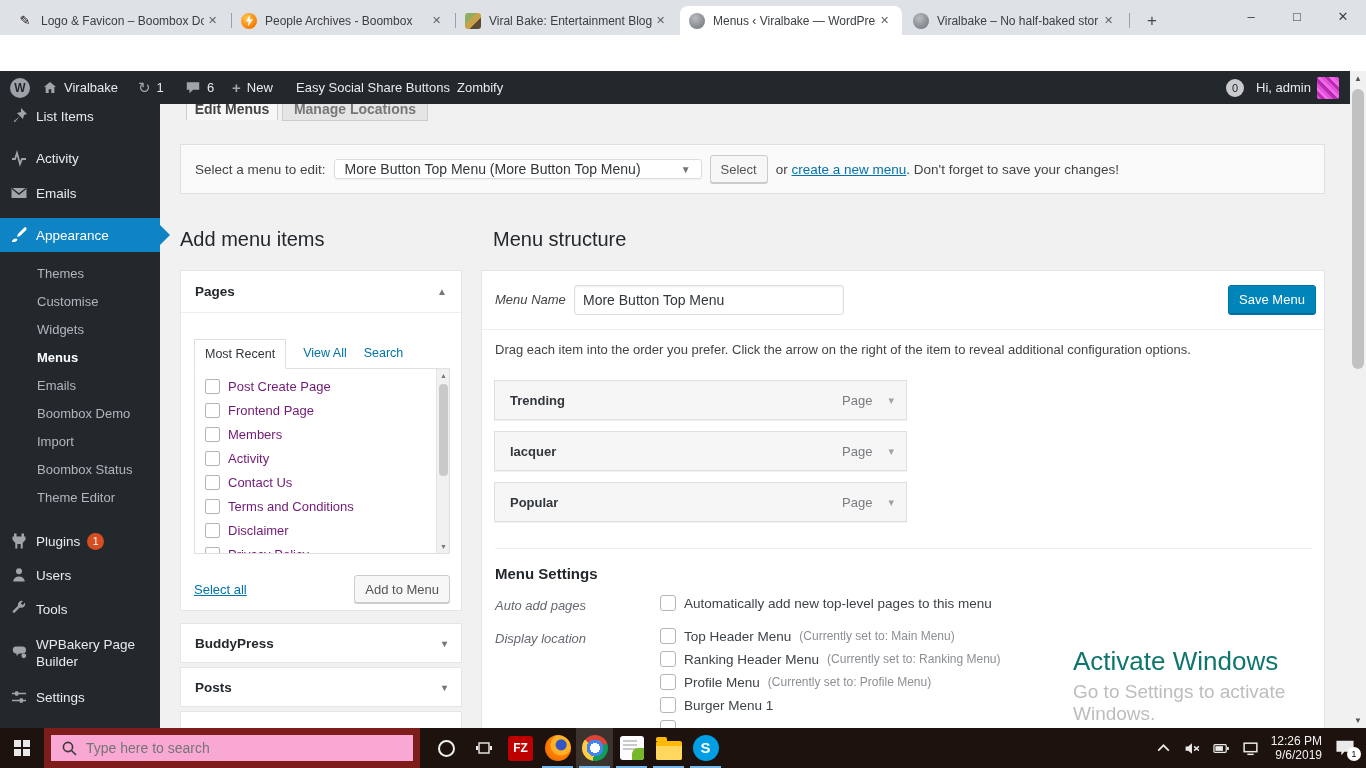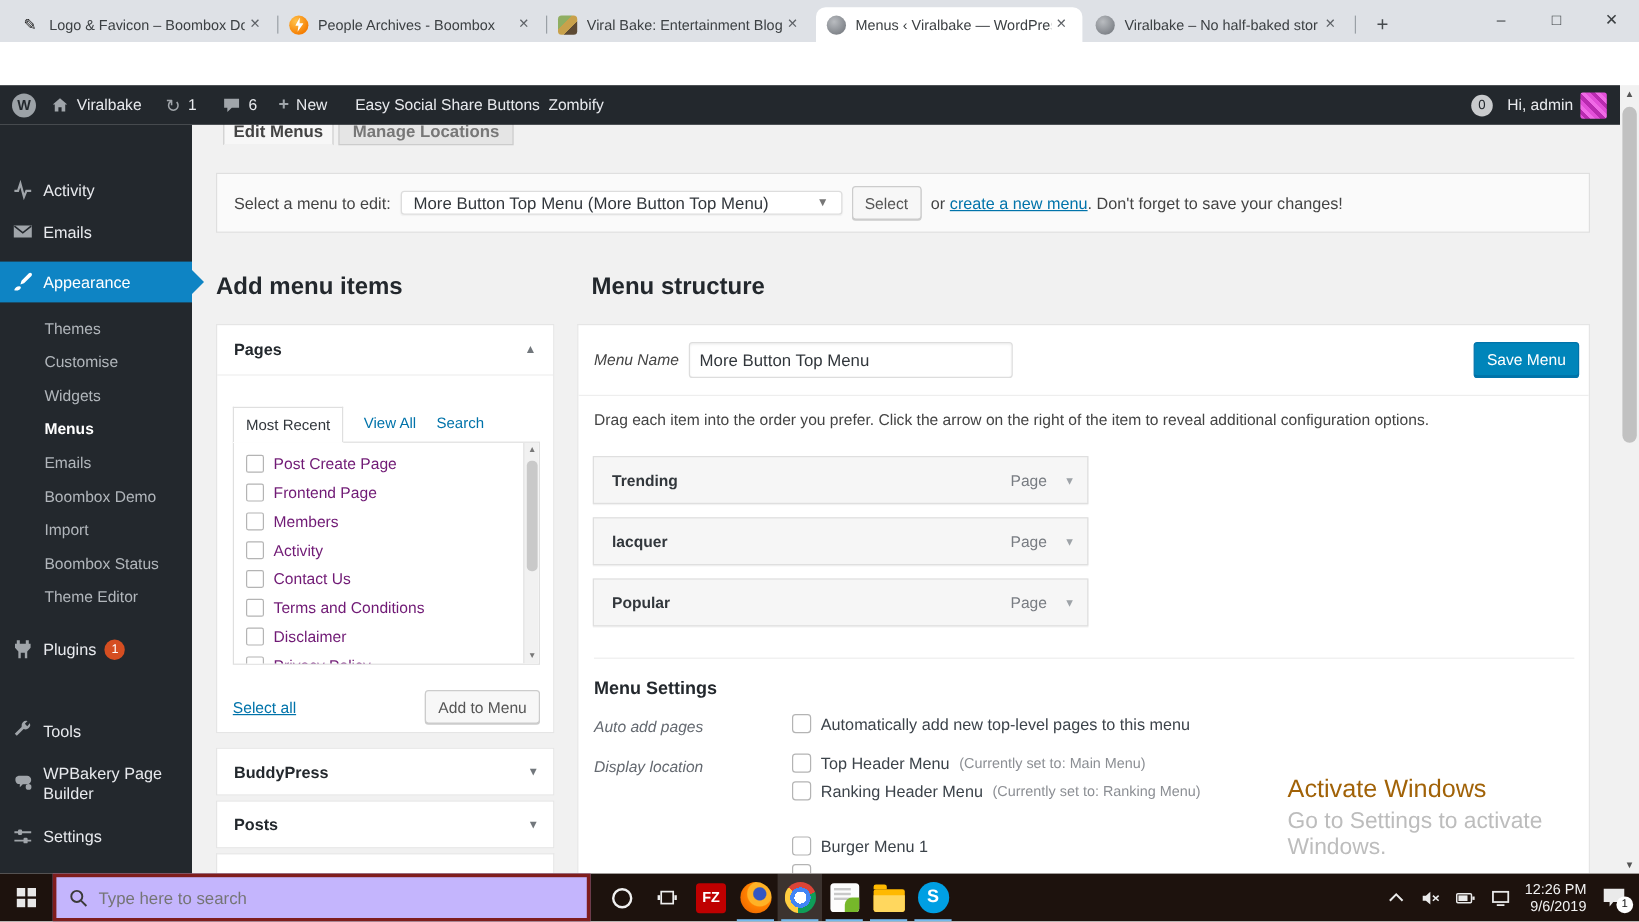--- a/index.html
+++ b/index.html
@@ -76,21 +76,21 @@
 .ntab{position:absolute;top:17px;height:33px;border:1px solid #ccc;font-size:14px;font-weight:bold;padding-top:12px;text-align:center}
 .ntab.on{background:#f7f7f7;border-bottom-color:#f1f1f1;color:#444}
 .ntab.off{background:#e5e5e5;color:#777}
 .managebox{position:absolute;left:20px;top:73px;width:1145px;height:50px;background:#fafafa;border:1px solid #dfdfdf;display:flex;align-items:center;padding-left:14px;gap:8px}
 .managebox .lbl{color:#444;font-size:13.5px}
 .fsel{width:368px;height:20px;background:#fff;border:1px solid #ddd;border-radius:3px;display:flex;align-items:center;padding:0 10px;font-size:14px;color:#32373c;box-shadow:0 1px 1px rgba(0,0,0,.04)}
 .fsel .gap{flex:1}
 .fsel .car{font-size:10px;color:#777}
 .btn{background:#f7f7f7;border:1px solid #ccc;border-radius:3px;color:#555;font-size:13px;height:28px;padding:0 10px;display:inline-flex;align-items:center;box-shadow:0 1px 0 #ccc}
 a.lnk{color:#0073aa;text-decoration:underline}
-.h2{position:absolute;top:157px;font-size:20px;font-weight:bold;color:#23282d}
+.h2{position:absolute;top:157px;font-size:20px;font-weight:normal;color:#23282d}
 
 
 .panel{position:absolute;background:#fff;border:1px solid #e5e5e5}
 .acc-head{height:42px;display:flex;align-items:center;padding:0 14px;font-weight:bold;color:#23282d;font-size:13.5px}
 .acc-head .sp{flex:1}
 .acc-car{color:#72777c;font-size:10px}
 .ptabs{position:absolute;left:13px;top:68px;display:flex;align-items:flex-end;font-size:12.5px}
 .ptab-on{border:1px solid #dfdfdf;border-bottom:1px solid #fff;background:#fff;padding:7px 10px;position:relative;z-index:2;margin-bottom:-1px;color:#32373c}
 .ptab-lnk{color:#0073aa;margin-left:17px;padding-bottom:8px;text-decoration:none}
 .listbox{position:absolute;left:13px;top:97px;width:256px;height:186px;border:1px solid #dfdfdf;background:#fff;overflow:hidden}
@@ -118,34 +118,34 @@
 .hr{position:absolute;left:13px;top:277px;width:817px;border-top:1px solid #eee}
 .msh{position:absolute;left:13px;top:294px;font-size:15px;font-weight:bold;color:#23282d}
 .setlbl{position:absolute;left:13px;font-style:italic;color:#646970;font-size:13px}
 .setrow{position:absolute;left:178px;display:flex;align-items:center;gap:8px}
 .cb2{width:16px;height:16px;border:1px solid #b4b4b4;border-radius:3px;background:#fff;flex:none}
 .locname{font-size:13.5px;color:#3c434a}
 .locnote{font-size:12px;color:#8c8f94}
 
 
 .wm{position:absolute;left:913px;top:575px;z-index:6;pointer-events:none}
-.wm .l1{font-size:21px;color:#a16207}
+.wm .l1{font-size:26px;color:#0f766e}
 .wm .l2{font-size:19px;color:#bdbdbd;margin-top:4px}
 
 
 .bscroll{position:absolute;left:1350px;top:71px;width:16px;height:657px;background:#f1f1f1;z-index:45}
 .bscroll .a{position:absolute;left:0;width:16px;height:15px;text-align:center;font-size:8px;color:#555;line-height:15px}
 .bscroll .thumb{position:absolute;left:2px;top:18px;width:12px;height:280px;background:#c1c1c1;border-radius:6px}
 
 
 .taskbar{position:absolute;left:0;top:728px;width:1366px;height:40px;background:#1d120d;z-index:60;display:flex;align-items:center}
 .tstart{width:44px;height:40px;display:flex;align-items:center;justify-content:center}
 .winlogo{width:16px;height:16px;display:grid;grid-template-columns:7px 7px;grid-template-rows:7px 7px;gap:2px}
 .winlogo b{background:#e8e8e8}
-.tsearch{width:448px;height:40px;background:#c4b5fd;border:3px solid #7f1d1d;display:flex;align-items:center;padding:0 10px;gap:9px}
+.tsearch{width:376px;height:40px;background:#f9a8d4;border:7px solid #7f1d1d;display:flex;align-items:center;padding:0 10px;gap:9px}
 .tsearch input{border:none;outline:none;background:transparent;font-size:14px;color:#444;width:300px;font-family:"Liberation Sans",sans-serif}
 .ttile{width:37px;height:40px;display:flex;align-items:center;justify-content:center;position:relative}
 .ttile.open::after{content:"";position:absolute;left:3px;right:3px;bottom:0;height:2px;background:#76b9ed}
 .ttile.activeapp{background:rgba(255,255,255,.14)}
 .cortana{width:17px;height:17px;border:2px solid #f0f0f0;border-radius:50%}
 .fzicon{width:25px;height:25px;background:#bf0000;border-radius:3px;color:#fff;font-weight:bold;font-size:12px;text-align:center;line-height:25px}
 .fficon{width:26px;height:26px;border-radius:50%;background:radial-gradient(circle at 62% 38%,#3356c4 0 5px,#ffb226 6px 10px,#ff8000 11px,#e55b00)}
 .chicon{width:26px;height:26px;border-radius:50%;background:radial-gradient(circle,#fff 0 5px,#4285f4 5px 8.5px,transparent 8.5px),conic-gradient(from -50deg,#db4437 0 120deg,#0f9d58 120deg 240deg,#ffcd40 240deg 360deg)}
 .nppicon{width:24px;height:24px;background:#fdfdfd;border-radius:3px;position:relative;overflow:hidden}
 .nppicon i{position:absolute;left:3px;width:14px;height:2px;background:#c9c9c9}
@@ -395,20 +395,25 @@
       <div class="setrow" style="top:357px">
         <span class="cb2"></span>
         <span class="locname">Top Header Menu</span>
         <span class="locnote">(Currently set to: Main Menu)</span>
       </div>
       <div class="setrow" style="top:380px">
         <span class="cb2"></span>
         <span class="locname">Ranking Header Menu</span>
         <span class="locnote">(Currently set to: Ranking Menu)</span>
       </div>
+      <div class="setrow" style="top:403px">
+        <span class="cb2"></span>
+        <span class="locname">Profile Menu</span>
+        <span class="locnote">(Currently set to: Profile Menu)</span>
+      </div>
       <div class="setrow" style="top:426px">
         <span class="cb2"></span>
         <span class="locname">Burger Menu 1</span>
         <span class="locnote"></span>
       </div>
       <div class="setrow" style="top:449px">
         <span class="cb2"></span>
       </div>
     </div>
 
@@ -451,20 +456,26 @@
     <div class="ab" style="left:1226px">
         <span class="cnum">0</span>
       </div>
     <div class="ab" style="left:1256px">
       <span>Hi, admin</span>
       <span class="abav"></span>
     </div>
   </div>
 
   <div class="wpside">
+    <div class="sitem" style="top:-4px">
+      <span class="sic"><svg viewBox="0 0 18 18">
+            <path d="M11 1l6 6-3 1-1 4-3-3-5.3 6.3-1-1L10 9 7 6l4-1z"></path>
+          </svg></span>
+      <span>List Items</span>
+    </div>
     <div class="sitem" style="top:38px">
       <span class="sic"><svg viewBox="0 0 18 18">
             <path fill="none" stroke="currentColor" stroke-width="1.8" d="M2 10h3l2-6 3 11 2-5h4"></path>
           </svg></span>
       <span>Activity</span>
     </div>
     <div class="sitem" style="top:73px">
       <span class="sic"><svg viewBox="0 0 18 18">
             <path d="M1.5 4h15v10h-15z"></path>
             <path fill="none" stroke="#23282d" stroke-width="1.4" d="M2 4.5L9 10l7-5.5"></path>
@@ -489,20 +500,27 @@
     <div class="sub" style="top:352px">Boombox Status</div>
     <div class="sub" style="top:380px">Theme Editor</div>
 
     <div class="sitem" style="top:420px;height:34px">
       <span class="sic"><svg viewBox="0 0 18 18">
             <path d="M6.5 1.5v3h5v-3H14v3h1.5v3.2L12.7 11v5.5h-2V12H7.3v4.5h-2V11L2.5 7.7V4.5H4v-3h2.5z"></path>
           </svg></span>
       <span>Plugins</span>
       <span class="badge">1</span>
     </div>
+    <div class="sitem" style="top:454px;height:34px">
+      <span class="sic"><svg viewBox="0 0 18 18">
+            <circle cx="9" cy="5.2" r="3"></circle>
+            <path d="M3.2 15.5c.4-3.4 2.8-5 5.8-5s5.4 1.6 5.8 5z"></path>
+          </svg></span>
+      <span>Users</span>
+    </div>
     <div class="sitem" style="top:488px;height:34px">
       <span class="sic"><svg viewBox="0 0 18 18">
             <path d="M15 2.5a4 4 0 0 1-5.3 5L4 13.2 2.3 11.5 8 5.8A4 4 0 0 1 13 .9l-2.3 2.3 2 2L15 2.5z"></path>
           </svg></span>
       <span>Tools</span>
     </div>
     <div class="sitem" style="top:522px;height:52px">
       <span class="sic"><svg viewBox="0 0 18 18">
             <path d="M5.5 3.5h7a3.5 3.5 0 0 1 0 7H9l-2.5 2.5v-2.6A3.5 3.5 0 0 1 5.5 3.5z"></path>
             <circle cx="13.8" cy="12.8" r="2.4"></circle>

